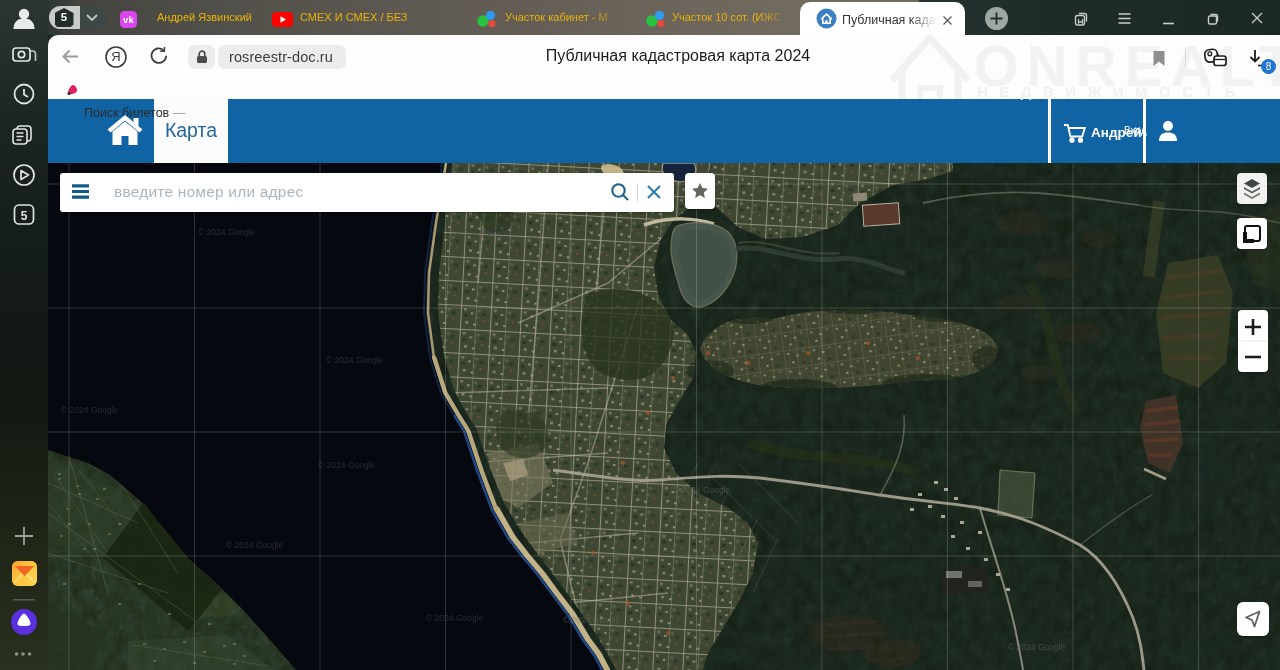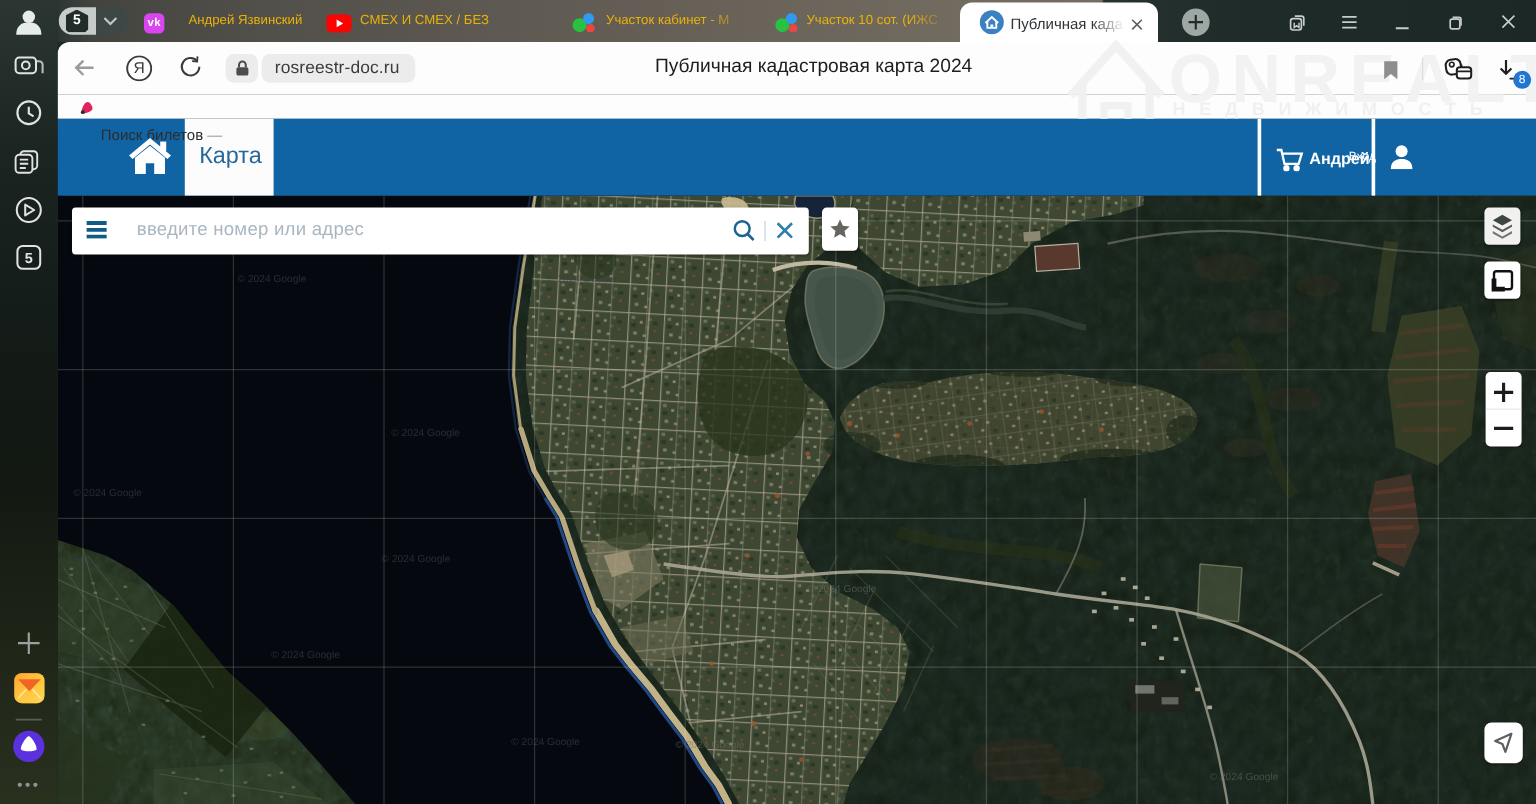--- a/index.html
+++ b/index.html
@@ -9,21 +9,21 @@
 #tabbar { position:absolute; left:48px; top:0; width:1232px; height:35px; z-index:5;
   background:linear-gradient(90deg,#2b3633 0px,#44443f 30px,#52504a 180px,#5b5750 320px,#635d55 470px,#6b645a 600px,#716a5f 740px,#756d62 870px,#243230 872px,#1f2b29 1000px,#1c2826 100%); }
 #toolbar { position:absolute; left:48px; top:35px; width:1232px; height:44px; background:#fdfdfd; border-radius:10px 0 0 0; z-index:6; }
 #bookbar { position:absolute; left:48px; top:79px; width:1232px; height:20px; background:#fdfdfd; z-index:6; }
 #bluebar { position:absolute; left:48px; top:99px; width:1232px; height:64px; background:#1164a3; z-index:6; }
 #map { position:absolute; left:48px; top:163px; width:1232px; height:571px; z-index:1; }
 .wbtn { position:absolute; background:#fff; border-radius:4px; box-shadow:0 1px 2px rgba(0,0,0,.35); z-index:10; }
 #searchbar { position:absolute; left:60px; top:173px; width:614px; height:39px; background:#fff; border-radius:3px; z-index:10; box-shadow:0 1px 2px rgba(0,0,0,.3); }
 #ph { position:absolute; left:114px; top:183px; font-size:15.5px; color:#a9b6c1; z-index:11; letter-spacing:.2px; }
 #karta { position:absolute; left:154px; top:99px; width:74px; height:64px; background:#fcfcfc; z-index:7; }
-#karta span { display:block; margin-top:20px; font-size:19.5px; color:#27689c;padding-left:12px; }
+#karta span { display:block; text-align:center; margin-top:20px; font-size:19.5px; color:#27689c; }
 .tabtxt { color:#eab308; font-size:11px; white-space:nowrap; overflow:hidden; }
 .fade { -webkit-mask-image:linear-gradient(90deg,#000 70%,transparent 98%); mask-image:linear-gradient(90deg,#000 70%,transparent 98%); }
 .tdiv { position:absolute; top:9px; width:1.5px; height:17px; background:#9a968c; opacity:.7; }
 #watermark { position:absolute; z-index:8; pointer-events:none; }
 </style></head>
 <body>
 
 <div id="sidebar">
 <svg width="48" height="670" xmlns="http://www.w3.org/2000/svg">
 

